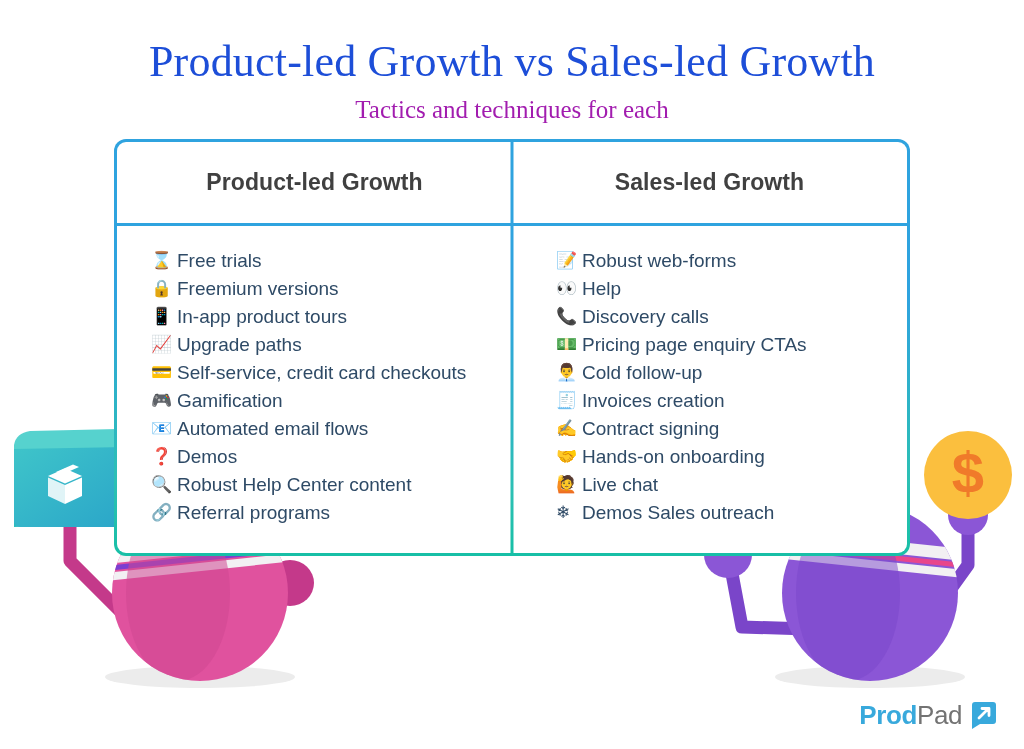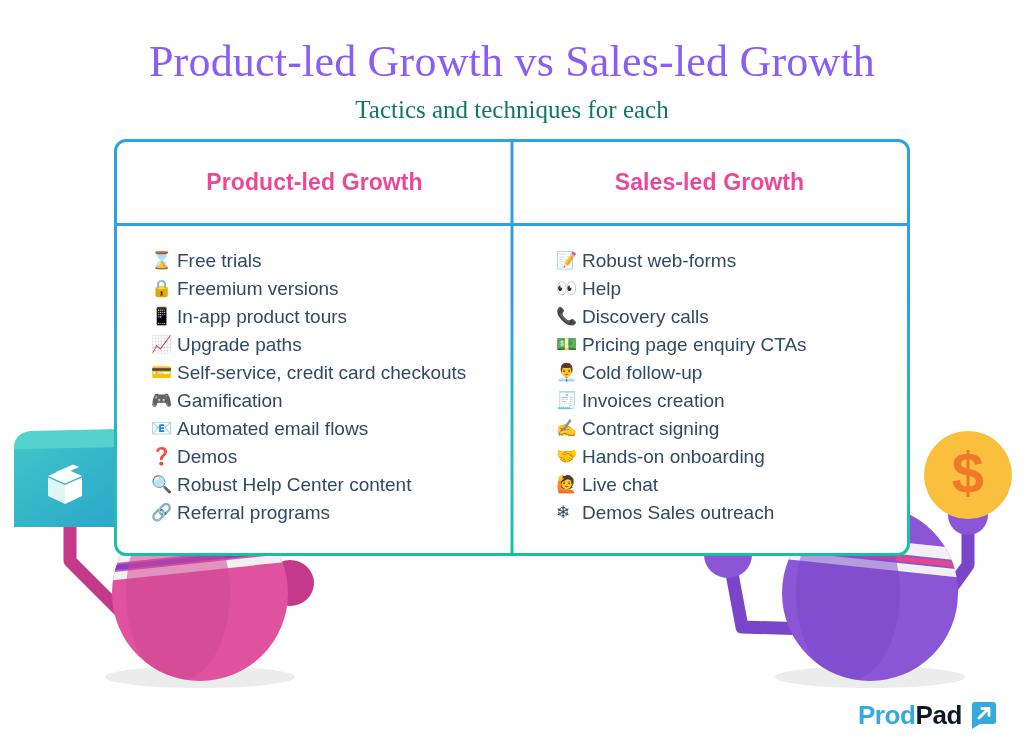--- a/index.html
+++ b/index.html
@@ -9,29 +9,29 @@
     font-family: "Liberation Sans", sans-serif;
     overflow: hidden;
   }
   .page { position: relative; width: 1024px; height: 749px; background:#fff; }
 
   
   .title-block { position:absolute; top:38px; left:0; width:1024px; text-align:center; }
   .main-title {
     font-family: "Liberation Serif", serif;
     font-size: 44px;
-    color: #8b5cf6;
+    color: #1d4ed8;
     letter-spacing: 0.2px;
     line-height: 1.1;
     font-weight: 400;
   }
   .sub-title {
     font-family: "Liberation Serif", serif;
     font-size: 25px;
-    color: #0f766e;
+    color: #a21caf;
     margin-top: 10px;
     font-weight: 400;
   }
 
   
   .table-wrap {
     position:absolute;
     left:114px; top:139px;
     width:796px; height:417px;
     border-radius: 12px;
@@ -58,21 +58,21 @@
   .hdivider {
     position:absolute; left:0; top:81px; width:100%; height:3px;
     background:#2FA3DF;
     z-index: 3;
   }
   .col-header {
     height: 81px;
     display:flex; align-items:center; justify-content:center;
     font-size: 23px;
     font-weight: bold;
-    color: #ec4899;
+    color: #404040;
     letter-spacing: 0.1px;
   }
   .item-list {
     padding: 24px 0 0 34px;
     list-style:none;
   }
   .col-right .item-list { padding-left: 44px; }
   .item {
     display:flex;
     align-items:flex-start;
@@ -99,21 +99,21 @@
 
   
   .m-right { left: 700px; top: 415px; width: 324px; height: 290px; }
 
   
   .logo {
     position:absolute; right: 24px; bottom: 18px;
     display:flex; align-items:center; z-index: 6;
   }
   .logo-text { font-size: 26px; font-weight: bold; color:#38A9DC; letter-spacing:-0.4px; }
-  .logo-text .lt-light { font-weight: bold; color:#0f172a; }
+  .logo-text .lt-light { font-weight: normal; color:#737373; }
   .logo-badge { margin-left: 6px; display:flex; }
 </style>
 </head>
 <body>
 
 <div class="page">
 
   <div class="title-block">
     <div class="main-title">Product-led Growth vs Sales-led Growth</div>
     <div class="sub-title">Tactics and techniques for each</div>

